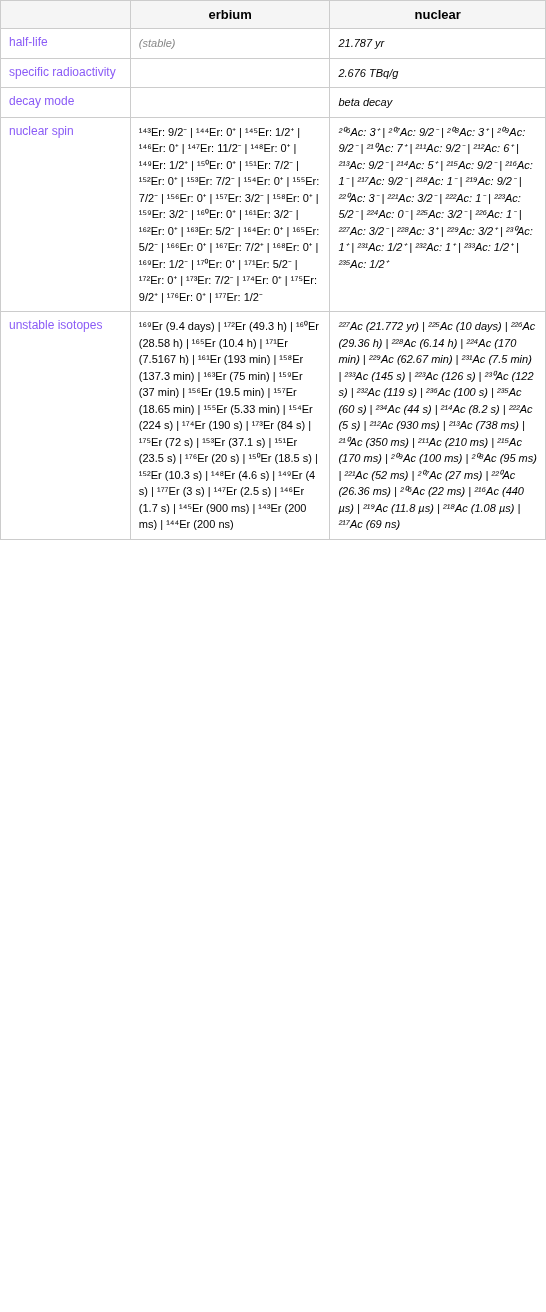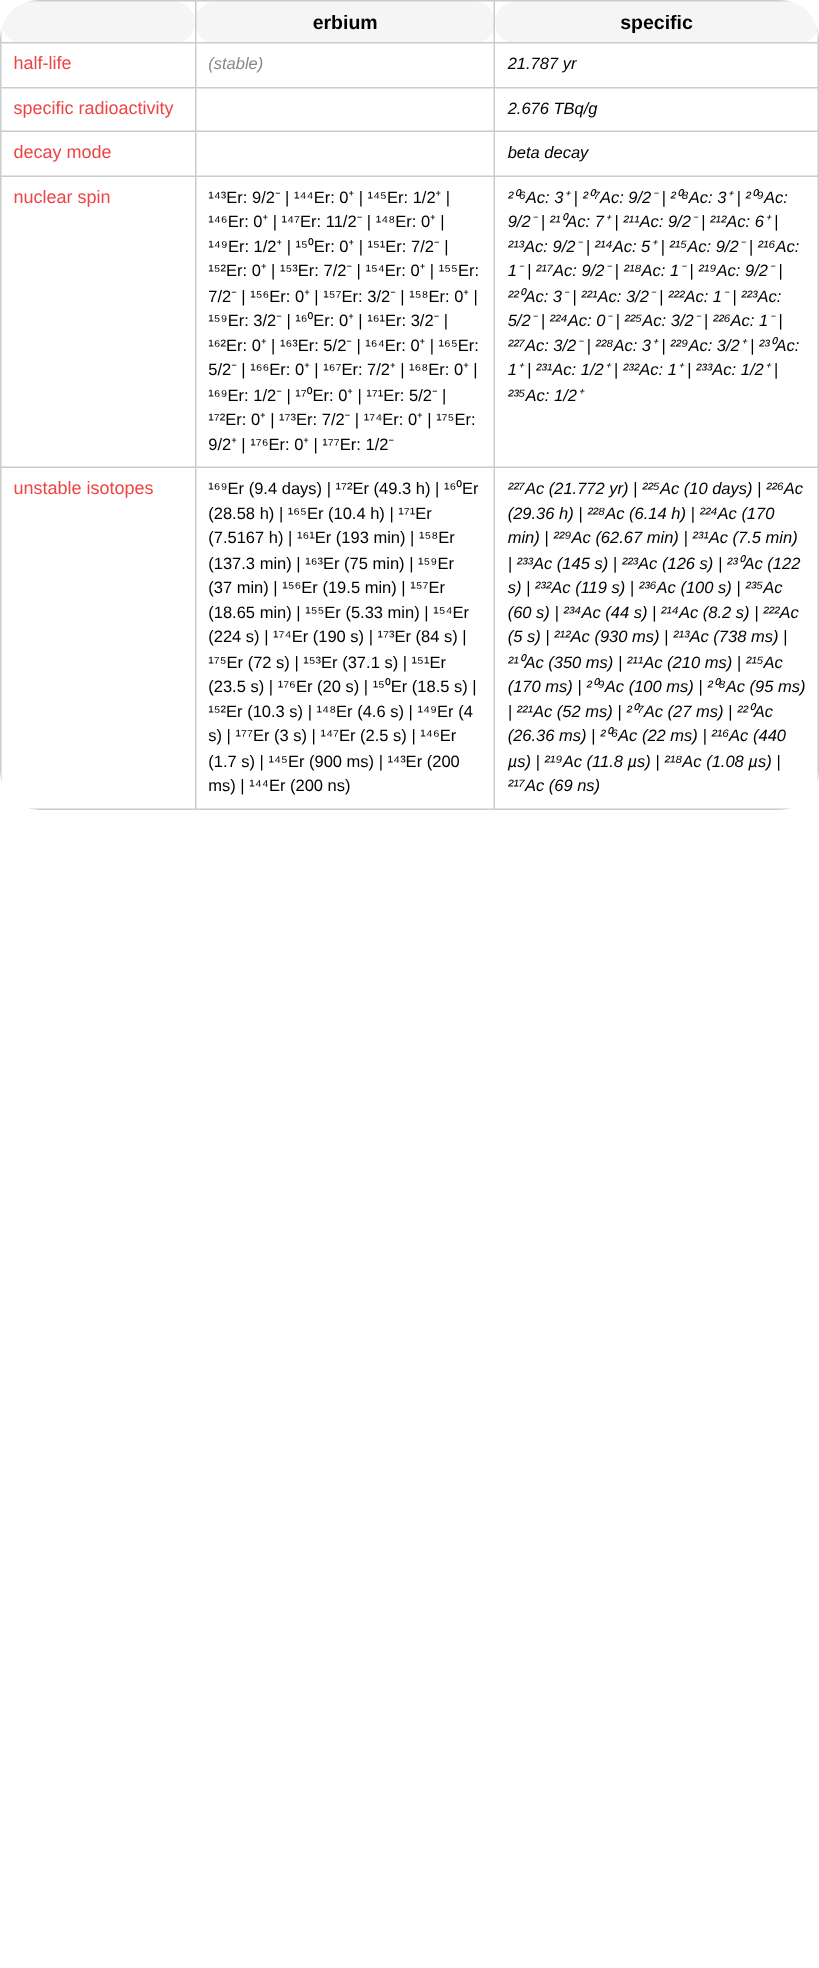--- a/index.html
+++ b/index.html
@@ -1,15 +1,15 @@
 <!DOCTYPE html>
 <html><head>
   <meta charset="utf-8">
   <style>
-    * { box-sizing: border-box; margin: 0; padding: 0; border-radius: 26px; }
+    * { box-sizing: border-box; margin: 0; padding: 0; }
     body {
       font-family: Arial, sans-serif;
       font-size: 12px;
       background: #fff;
       width: 546px;
     }
     table {
       width: 546px;
       border-collapse: collapse;
     }
@@ -19,21 +19,21 @@
       vertical-align: top;
     }
     thead th {
       background: #f5f5f5;
       text-align: center;
       font-weight: bold;
       font-size: 13px;
     }
     .row-label {
       width: 130px;
-      color: #ef4444;
+      color: #8b5cf6;
       font-size: 12px;
     }
     .col-erbium {
       width: 200px;
     }
     .col-actinium {
       width: 216px;
       font-style: italic;
     }
     .cell-text {
@@ -43,21 +43,21 @@
     }
   </style>
 </head>
 <body>
 
 <table>
   <thead>
     <tr>
       <th></th>
       <th>erbium</th>
-      <th>specific</th>
+      <th>nuclear</th>
     </tr>
   </thead>
   <tbody id="table-body">
   <tr>
         <td class="row-label">half-life</td>
         <td class="col-erbium cell-text" style="color: rgb(136, 136, 136); font-style: italic;">(stable)</td>
         <td class="col-actinium cell-text">21.787 yr</td>
       </tr>
       <tr>
         <td class="row-label">specific radioactivity</td>

